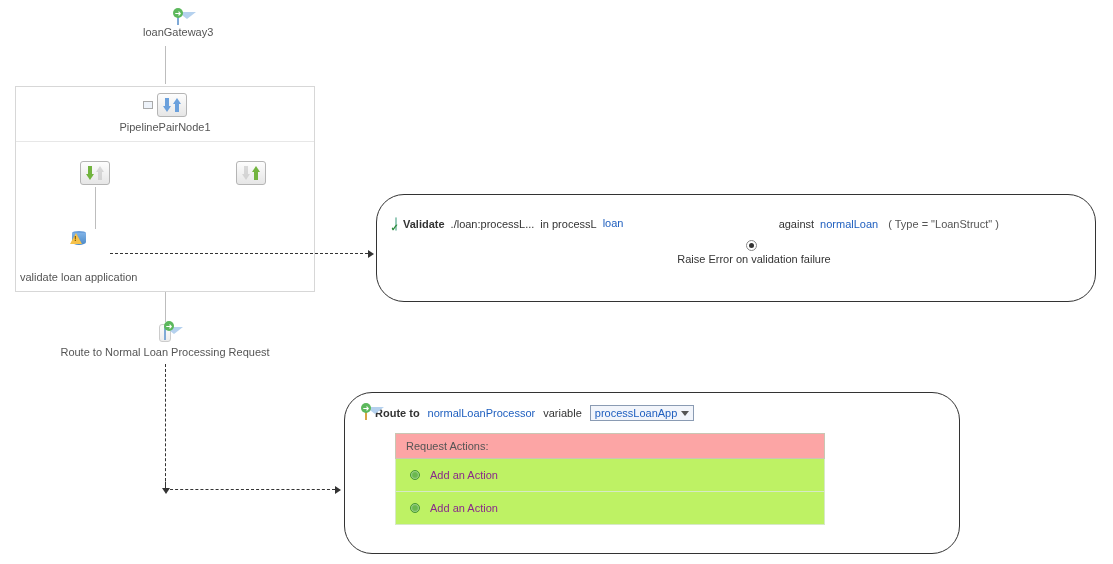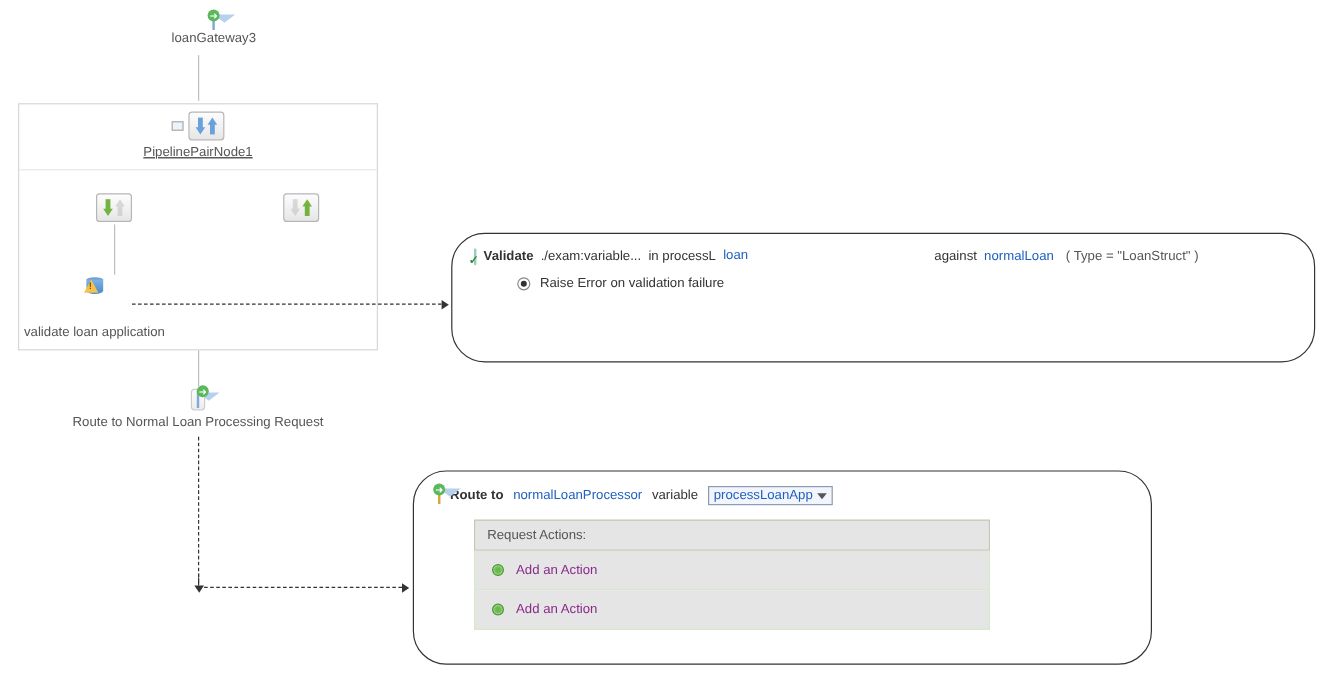--- a/index.html
+++ b/index.html
@@ -20,21 +20,20 @@
     border: 1px solid #d7d7d7;
     background: #fff;
   }
   .pipeline-header {
     border-bottom: 1px solid #e7e7e7;
     display: flex;
     flex-direction: column;
     align-items: center;
     padding: 6px 0 8px;
     gap: 4px;
-    text-decoration: underline;
   }
   .icon-btn {
     width: 30px;
     height: 24px;
     border: 1px solid #b5b5b5;
     border-radius: 3px;
     background: linear-gradient(#fdfdfd, #e6e6e6);
     display: inline-flex;
     align-items: center;
     justify-content: center;
@@ -82,22 +81,22 @@
 
   .bubble {
     position:absolute;
     border:1.5px solid #333;
     border-radius:28px;
     background:#fff;
     padding:12px 18px;
   }
   .link { color:#1f5fbf; }
 
-  .section-hdr { background:#e5e5e5;border:1px solid #c9c6b3;padding:6px 10px;color:#555; }
-  .section-body { border:1px solid #d6e9c6;border-top:none;padding:10px 14px;background:#e5e5e5;display:flex;align-items:center;gap:10px; }
+  .section-hdr { background:#fca5a5;border:1px solid #c9c6b3;padding:6px 10px;color:#555; }
+  .section-body { border:1px solid #d6e9c6;border-top:none;padding:10px 14px;background:#bef264;display:flex;align-items:center;gap:10px; }
   .green-dot { width:10px;height:10px;border-radius:50%;background:#6ab84d;border:1px solid #4a9a32;box-shadow:inset 0 0 2px #fff; }
   .addlink { color:#8a2a8a; }
 
   .radio{width:11px;height:11px;border:1px solid #888;border-radius:50%;display:inline-block;vertical-align:middle;margin-right:6px;position:relative;}
   .radio.checked::after{content:"";position:absolute;left:2px;top:2px;width:5px;height:5px;border-radius:50%;background:#333;}
   .textfield{border:1px solid #bfbfbf;background:#fff;height:17px;min-width:150px;display:inline-block;vertical-align:middle;padding:0 4px;}
   .select{border:1px solid #8a9bb3;background:#f2f5fb;padding:1px 4px;font-size:11px;display:inline-flex;align-items:center;gap:4px;}
   .select .caret{width:0;height:0;border-left:4px solid transparent;border-right:4px solid transparent;border-top:5px solid #555;}
 </style>
 </head>
@@ -155,31 +154,31 @@
   <div class="flow-label">Route to Normal Loan Processing Request</div>
 </div>
 
 <div class="dashline-h dasharrow-r" style="left:110px;top:253px;width:258px;"></div>
 
 <div class="dashline-v" style="left:165px;top:364px;height:122px;"></div>
 <div class="dashline-v dasharrow-d" style="left:165px;top:478px;height:10px;"></div>
 <div class="dashline-h dasharrow-r" style="left:165px;top:489px;width:170px;"></div>
 
 <div class="bubble" style="left:376px;top:194px;width:720px;height:108px;">
-  <div style="display:flex;align-items:center;gap:6px;flex-wrap:wrap;">
+  <div style="display:flex;align-items:center;gap:6px;flex-wrap:wrap;margin-top:10px;">
     <span style="position:relative;"><span class="validate-icon"></span></span>
     <b>Validate</b>
-    <span>./exam:variable...</span>
+    <span>./loan:processL...</span>
     <span>in processL</span>
     <span class="link" style="display:inline-block;min-width:170px;border-bottom:1px solid transparent;">loan</span>
     <span>against</span>
     <span class="link">normalLoan</span>
     <span style="margin-left:4px;color:#555;">( Type = "LoanStruct" )</span>
   </div>
-  <div style="margin:10px 0 0 36px;display:flex;align-items:center;gap:2px;">
+  <div style="margin:10px 0 0 36px;display:flex;align-items:center;gap:2px;flex-direction:column;">
     <span class="radio checked"></span>
     <span>Raise Error on validation failure</span>
   </div>
 </div>
 
 <div class="bubble" style="left:344px;top:392px;width:616px;height:162px;padding:12px 30px 16px 20px;">
   <div style="display:flex;align-items:center;gap:8px;">
     <span style="position:relative;">
       <span class="msg-icon" style="border-color:#d9a441;background:#fdf1d8;"></span>
       <span class="green-arrow-overlay">➜</span>

